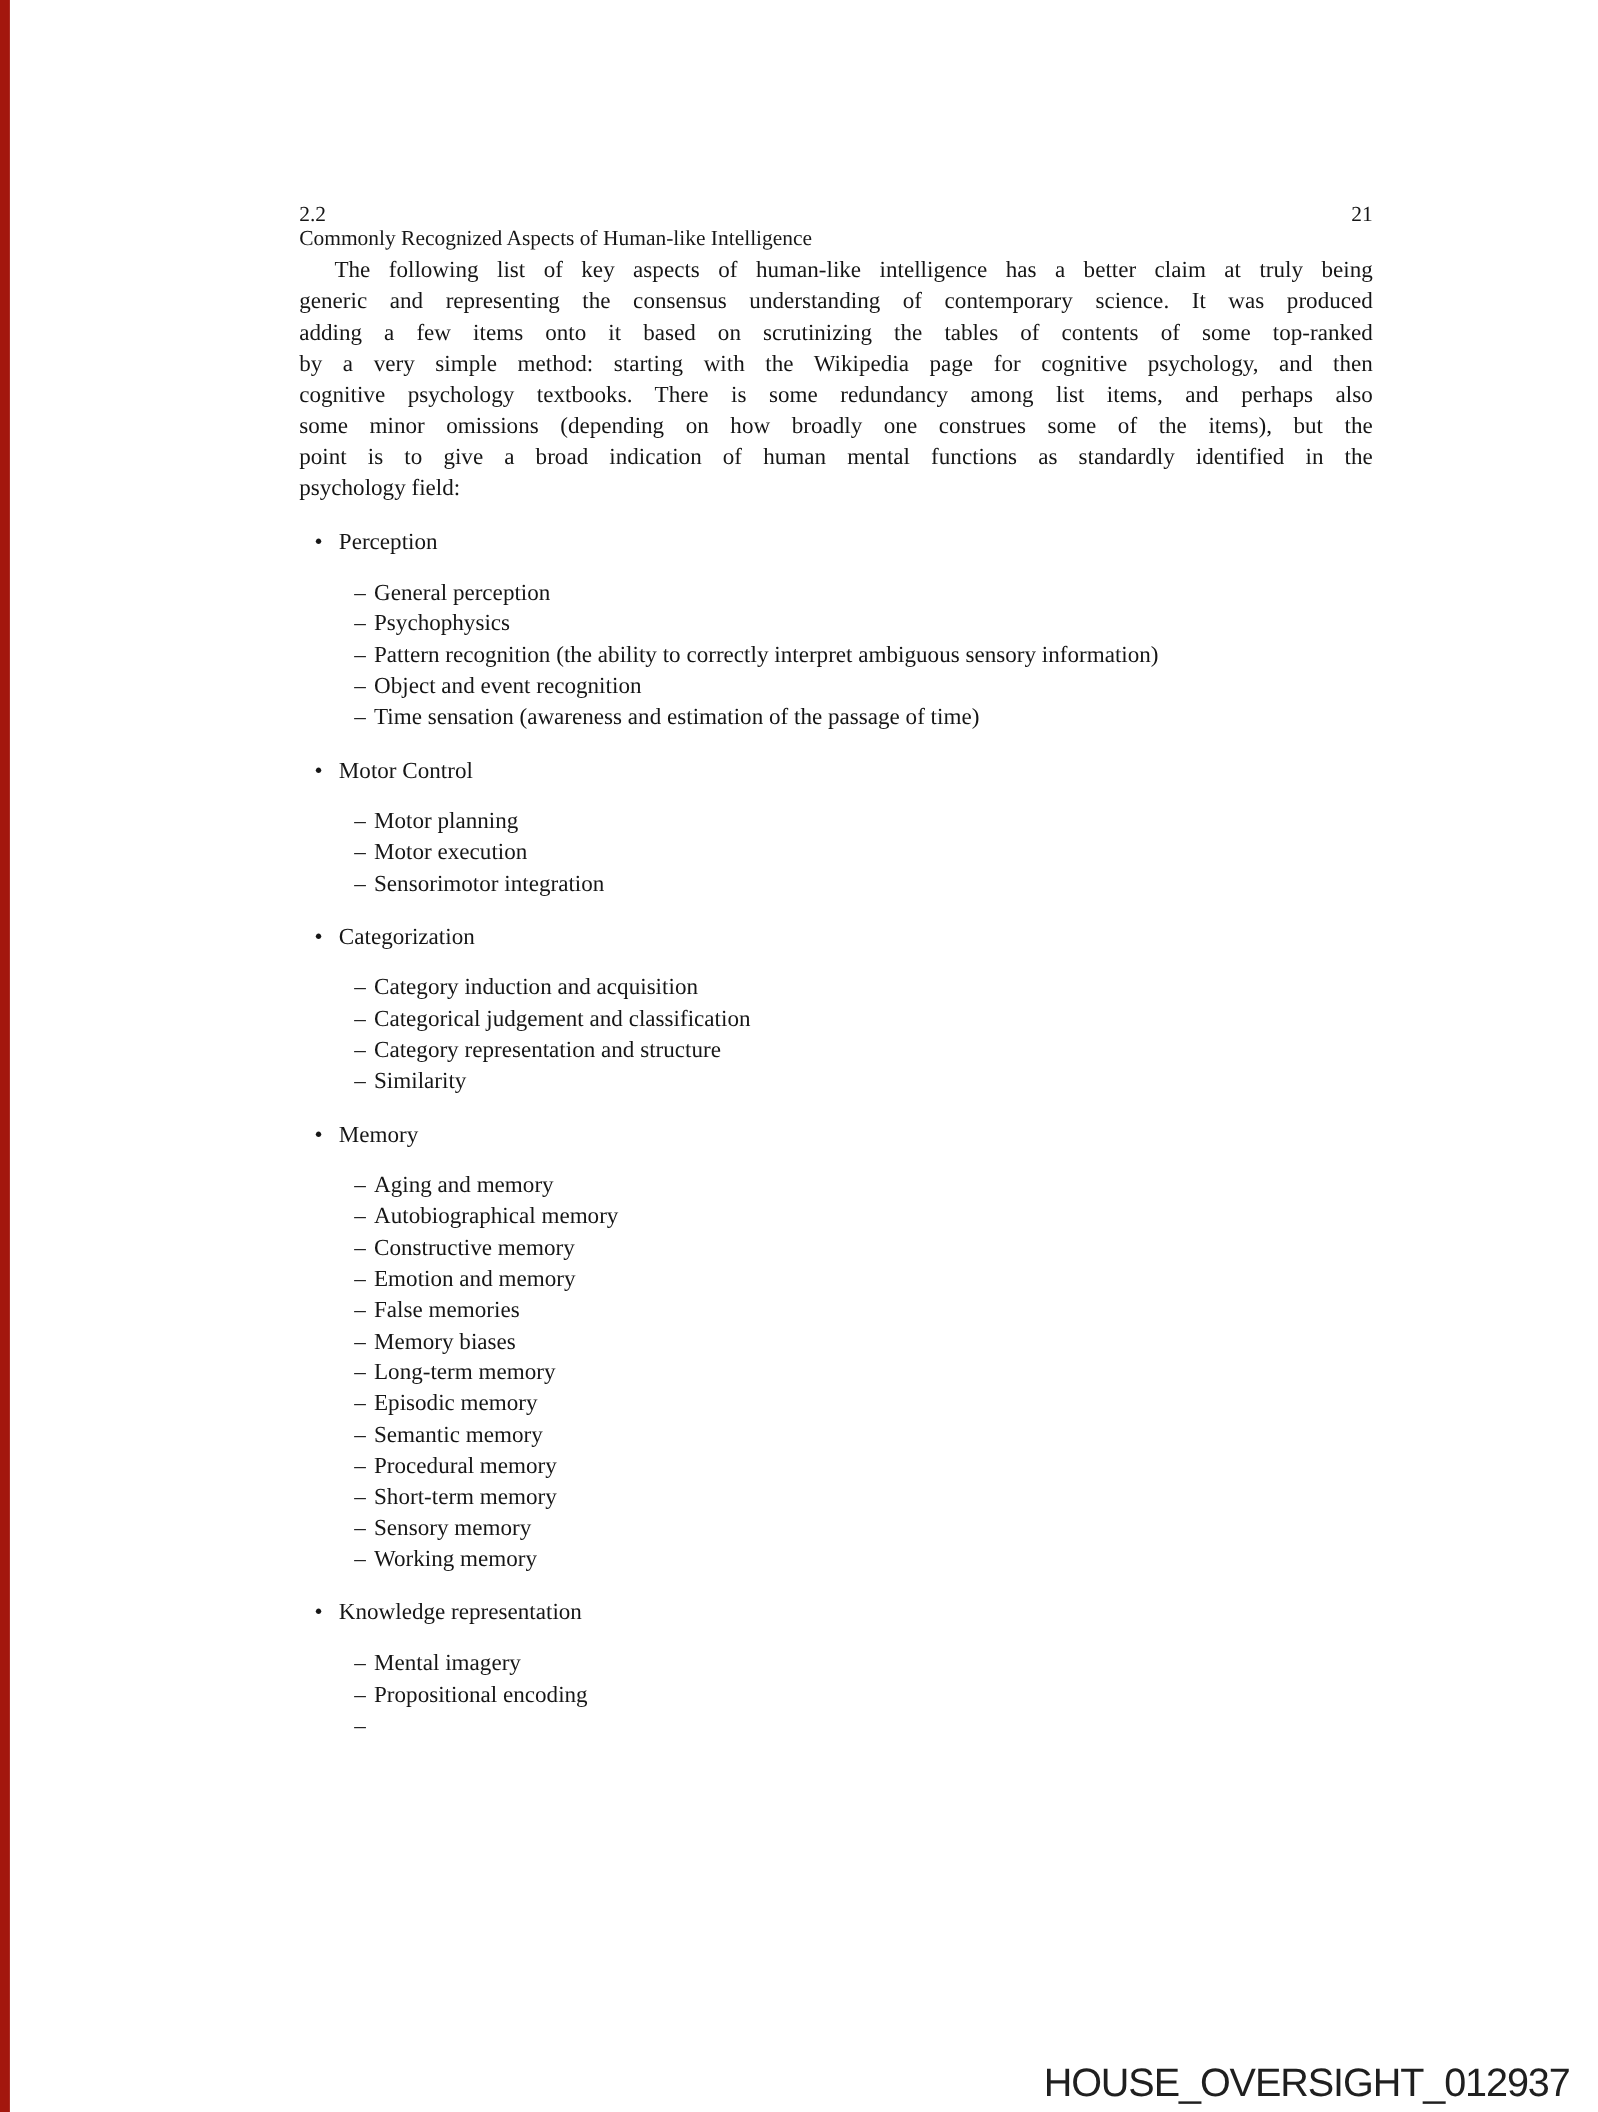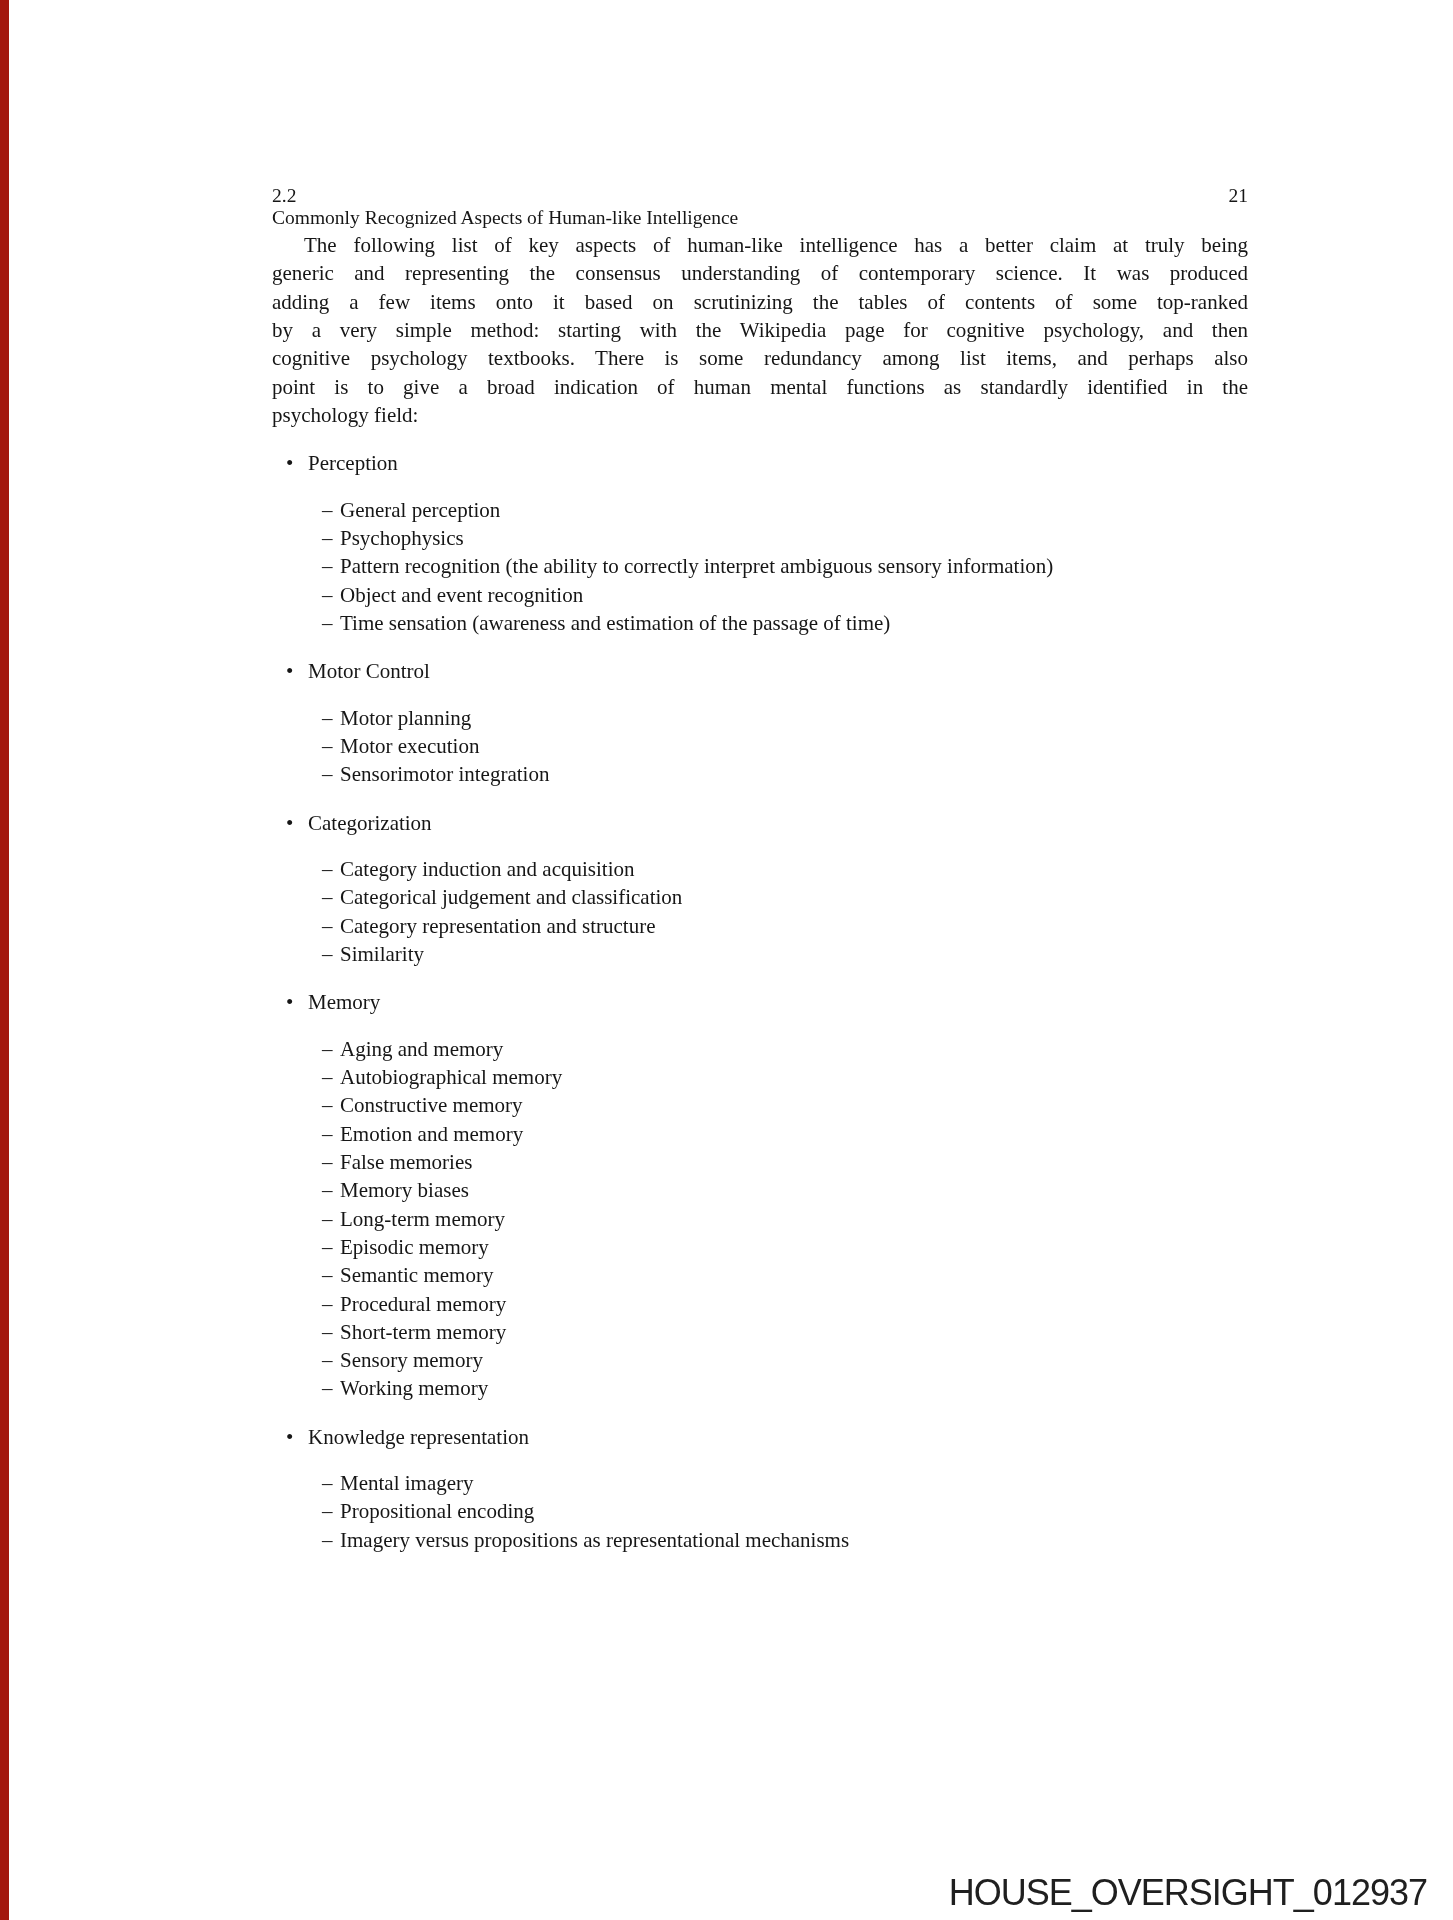--- a/index.html
+++ b/index.html
@@ -53,20 +53,21 @@
   <span>21</span>
 </div>
 
 <div class="content">
   <div>
       <div class="pline first">The following list of key aspects of human-like intelligence has a better claim at truly being</div>
       <div class="pline">generic and representing the consensus understanding of contemporary science. It was produced</div>
       <div class="pline">adding a few items onto it based on scrutinizing the tables of contents of some top-ranked</div>
       <div class="pline">by a very simple method: starting with the Wikipedia page for cognitive psychology, and then</div>
       <div class="pline">cognitive psychology textbooks. There is some redundancy among list items, and perhaps also</div>
+      <div class="pline">some minor omissions (depending on how broadly one construes some of the items), but the</div>
       <div class="pline">point is to give a broad indication of human mental functions as standardly identified in the</div>
       <div class="pline last">psychology field:</div>
     </div>
   <div>
       <div class="li1"><span class="mk">•</span><span>Perception</span></div>
       <div class="sublist">
         <div class="li2"><span class="mk">–</span><span>General perception</span></div>
         <div class="li2"><span class="mk">–</span><span>Psychophysics</span></div>
         <div class="li2"><span class="mk">–</span><span>Pattern recognition (the ability to correctly interpret ambiguous sensory information)</span></div>
         <div class="li2"><span class="mk">–</span><span>Object and event recognition</span></div>
@@ -98,18 +99,18 @@
         <div class="li2"><span class="mk">–</span><span>Semantic memory</span></div>
         <div class="li2"><span class="mk">–</span><span>Procedural memory</span></div>
         <div class="li2"><span class="mk">–</span><span>Short-term memory</span></div>
         <div class="li2"><span class="mk">–</span><span>Sensory memory</span></div>
         <div class="li2"><span class="mk">–</span><span>Working memory</span></div>
       </div>
       <div class="li1"><span class="mk">•</span><span>Knowledge representation</span></div>
       <div class="sublist">
         <div class="li2"><span class="mk">–</span><span>Mental imagery</span></div>
         <div class="li2"><span class="mk">–</span><span>Propositional encoding</span></div>
-        <div class="li2"><span class="mk">–</span><span>Imagery versus propositions as representational mechanisms</span></div>
+        <div class="li2"><span class="mk">–</span></div>
       </div>
     </div>
 </div>
 
 <div class="watermark" style="color: rgb(31, 31, 31);">HOUSE_OVERSIGHT_012937</div>
 
 </body></html>

